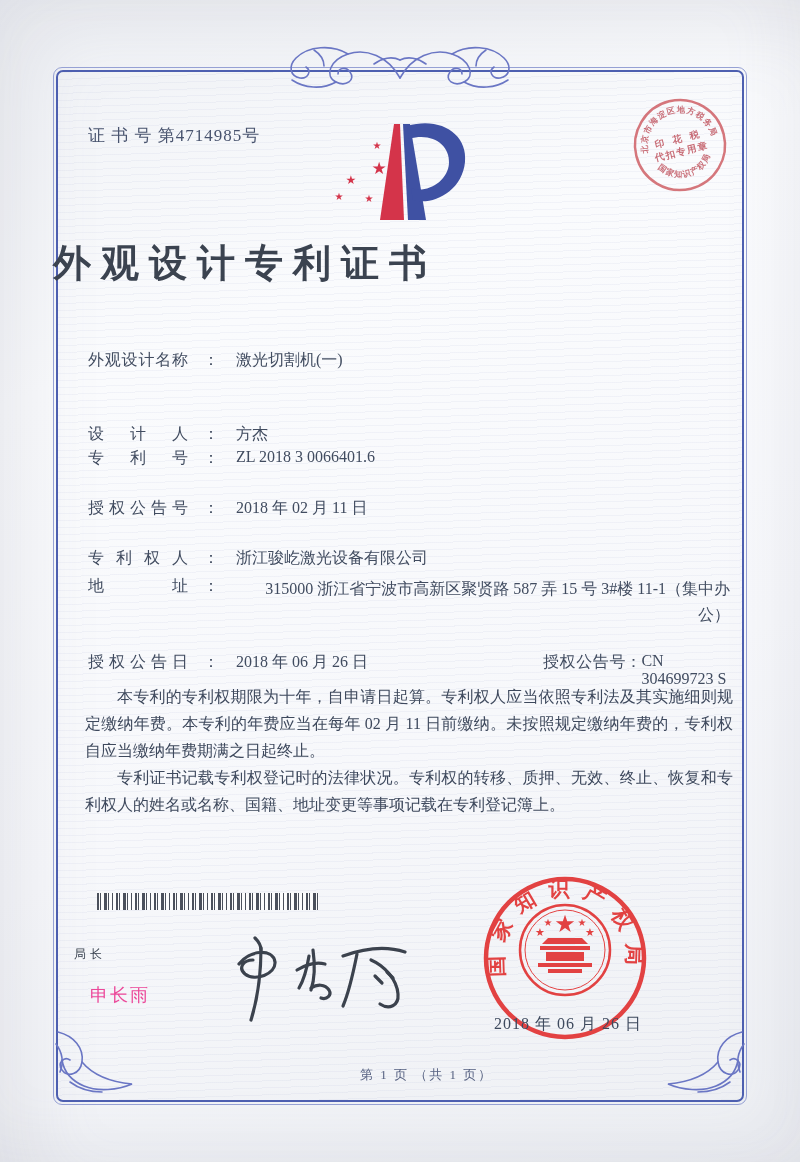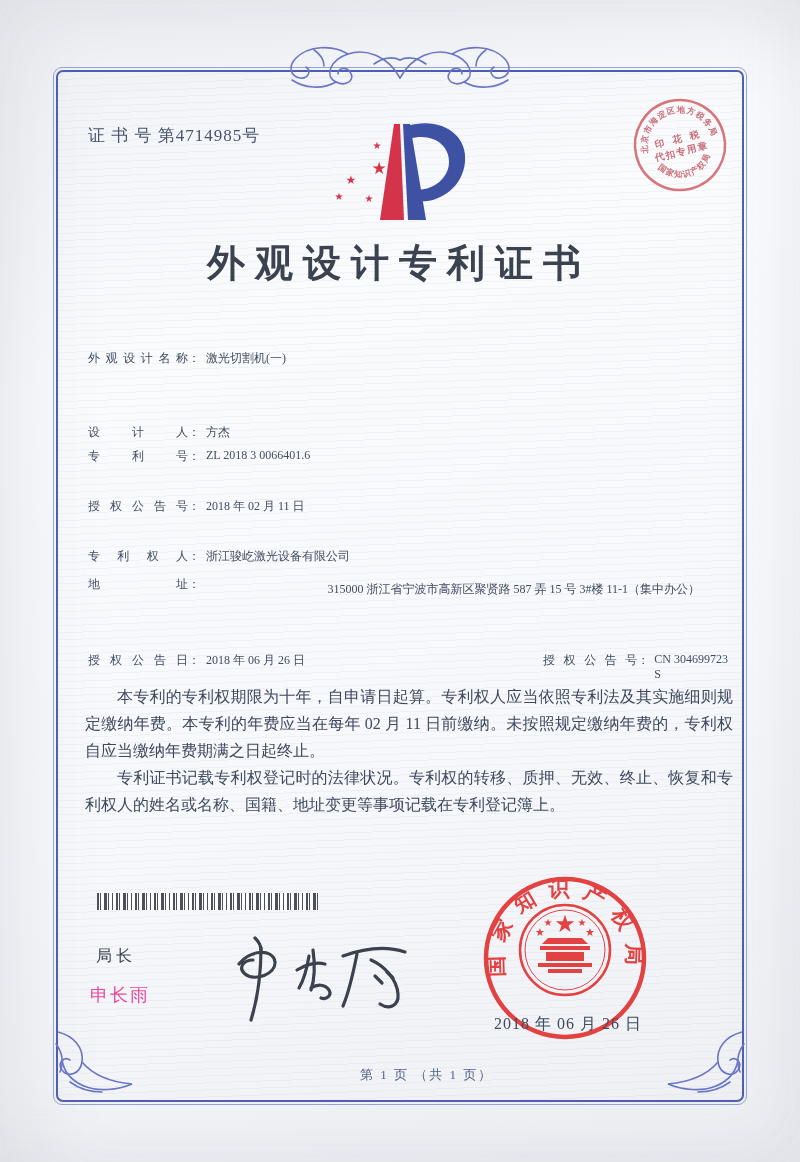--- a/index.html
+++ b/index.html
@@ -19,42 +19,42 @@
   .frame-inner{
     position:absolute;inset:2px;border:2px solid #4d5fb0;border-radius:7px;
     background:repeating-linear-gradient(178deg,rgba(150,158,200,.09) 0 1px,rgba(255,255,255,0) 1px 7px);
   }
   .ornament{position:absolute;}
   .cert-no{
     position:absolute;left:88px;top:124px;font-size:17px;color:#48536e;letter-spacing:1px;
   }
   .logo{position:absolute;left:322px;top:112px;}
   .title{
-    position:absolute;left:53px;top:238px;width:692px;text-align:center;
+    position:absolute;left:53px;top:238px;width:692px;text-align:left;
     font-size:38px;font-weight:bold;color:#3b4350;letter-spacing:10px;
   }
-  .field-row{position:absolute;left:88px;display:flex;font-size:12px;color:#40 ;color:#414c60;}
+  .field-row{position:absolute;left:88px;display:flex;font-size:16px;color:#40 ;color:#414c60;gap:15px;}
   .flabel{display:inline-block;width:100px;text-align:justify;text-align-last:justify;white-space:nowrap;}
   .fcolon{width:18px;}
   .fvalue{white-space:pre-wrap;}
   .addr .fvalue{width:494px;line-height:26px;text-align:right;}
   .row-right{position:absolute;left:455px;top:0;display:flex;}
   .paragraphs{
     position:absolute;left:85px;top:683px;width:648px;
     font-size:16px;line-height:27px;color:#3e495d;text-align:justify;
   }
   .paragraphs p{margin:0;text-indent:2em;}
   .barcode{
     position:absolute;left:97px;top:893px;width:222px;height:17px;opacity:.85;
     background:repeating-linear-gradient(90deg,
       #2d3340 0 2px,#fdfdfd 2px 3px,#2d3340 3px 4px,#fdfdfd 4px 7px,
       #2d3340 7px 10px,#fdfdfd 10px 11px,#2d3340 11px 12px,#fdfdfd 12px 15px,
       #2d3340 15px 16px,#fdfdfd 16px 19px);
   }
-  .director-title{position:absolute;left:96px;top:946px;font-size:16px;color:#39424f;letter-spacing:4px;}
+  .director-title{position:absolute;left:74px;top:946px;font-size:12px;color:#39424f;letter-spacing:4px;}
   .director-name{position:absolute;left:90px;top:983px;font-size:18px;color:#ec4899;letter-spacing:2px;}
   .signature{position:absolute;left:225px;top:930px;}
   .seal{position:absolute;left:478px;top:872px;}
   .seal-date{position:absolute;left:494px;top:1014px;font-size:16px;color:#3e4a5e;letter-spacing:1px;}
   .tax-stamp{position:absolute;left:625px;top:90px;}
   .footer{
     position:absolute;left:53px;top:1066px;width:747px;text-align:center;
     font-size:13px;color:#576282;letter-spacing:2px;
   }
 </style>

